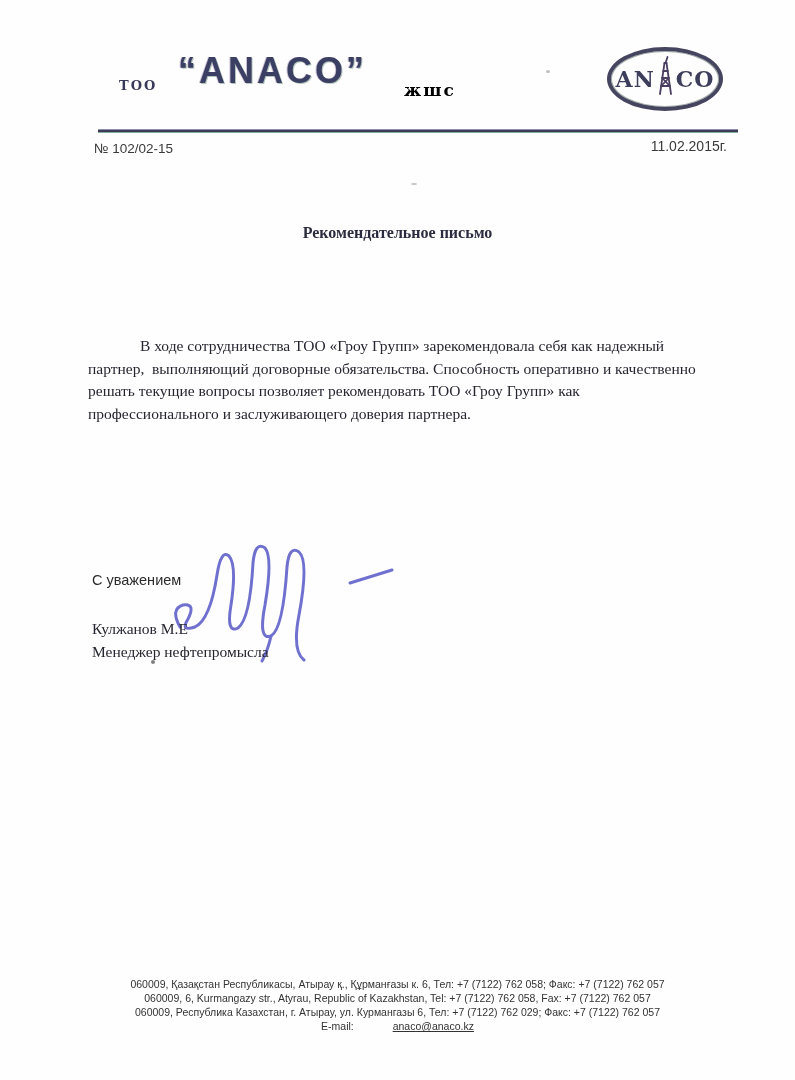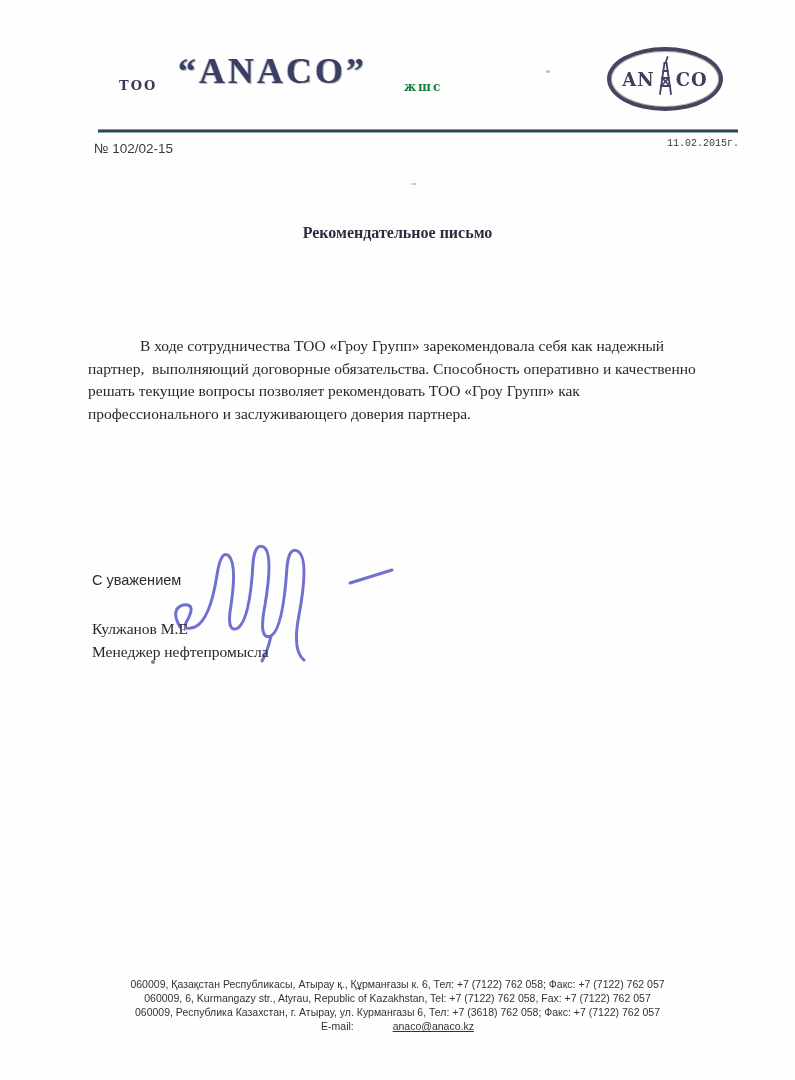--- a/index.html
+++ b/index.html
@@ -23,35 +23,35 @@
     left: 119px; top: 78px;
     font-family: "DejaVu Serif", serif;
     font-weight: bold;
     font-size: 13px;
     letter-spacing: 2px;
     color: #39395a;
   }
   .org-name {
     position: absolute;
     left: 178px; top: 50px;
-    font-family: Liberation Serif, serif;
+    font-family: Liberation Sans, sans-serif;
     font-weight: bold;
     font-size: 36px;
     letter-spacing: 3px;
     color: #3a3f63;
     text-shadow: 1px 1px 0 rgba(90,130,110,0.45), -1px 0 0 rgba(120,90,140,0.35);
   }
   .org-suffix {
     position: absolute;
     left: 404px; top: 80px;
     font-family: "DejaVu Serif", serif;
     font-weight: bold;
-    font-size: 12px;
+    font-size: 17px;
     letter-spacing: 2px;
-    color: #15803d;
+    color: #000000;
   }
   .logo {
     position: absolute;
     left: 607px; top: 47px;
     width: 116px; height: 64px;
   }
   .logo-ellipse {
     position: absolute;
     inset: 0;
     border: 4px solid #45455f;
@@ -60,44 +60,44 @@
   }
   .logo-text {
     position: absolute;
     inset: 0;
     display: flex;
     align-items: center;
     justify-content: center;
     gap: 2px;
     font-family: "DejaVu Serif", serif;
     font-weight: bold;
-    font-size: 18px;
+    font-size: 22px;
     letter-spacing: 1px;
     color: #3d3d5c;
   }
   .derrick { width: 17px; height: 40px; margin-top: -6px; }
   
   .rule {
     position: absolute;
     left: 98px; top: 129px;
     width: 640px; height: 4px;
     background: linear-gradient(180deg, #8f8fae 0%, #8f8fae 25%, #3d3d55 30%, #3d3d55 65%, #7fae9e 75%, #7fae9e 100%);
   }
   .ref-number {
     position: absolute;
     left: 94px; top: 141px;
     font-family: "Liberation Sans", sans-serif;
     font-size: 13.5px;
     color: #3a3a3a;
   }
   .doc-date {
     position: absolute;
-    right: 56px; top: 138px;
-    font-family: Liberation Mono, monospace;
-    font-size: 10px;
+    right: 68px; top: 138px;
+    font-family: Liberation Sans, sans-serif;
+    font-size: 14px;
     color: #3a3a3a;
   }
   
   .letter-title {
     position: absolute;
     left: 0; top: 224px;
     width: 795px;
     text-align: center;
     font-weight: bold;
     font-size: 16px;
@@ -215,20 +215,20 @@
     </g>
   </svg>
 
   <div class="sig-name">Кулжанов М.Е</div>
   <div class="sig-position">Менеджер нефтепромысла</div>
   <div class="speck speck-3"></div>
 
   <div class="footer">
     <div>060009, Қазақстан Республикасы, Атырау қ., Құрманғазы к. 6, Тел: +7 (7122) 762 058;  Факс: +7 (7122) 762 057</div>
     <div>060009, 6, Kurmangazy str., Atyrau, Republic of Kazakhstan, Tel: +7 (7122) 762 058, Fax: +7 (7122) 762 057</div>
-    <div>060009, Республика Казахстан, г. Атырау, ул. Курмангазы 6, Тел: +7 (3618) 762 058; Факс: +7 (7122) 762 057</div>
+    <div>060009, Республика Казахстан, г. Атырау, ул. Курмангазы 6, Тел: +7 (7122) 762 029; Факс: +7 (7122) 762 057</div>
     <div>
       <span>E-mail:</span>
       <span class="email">anaco@anaco.kz</span>
     </div>
   </div>
 
 </div>
 
 </body></html>

